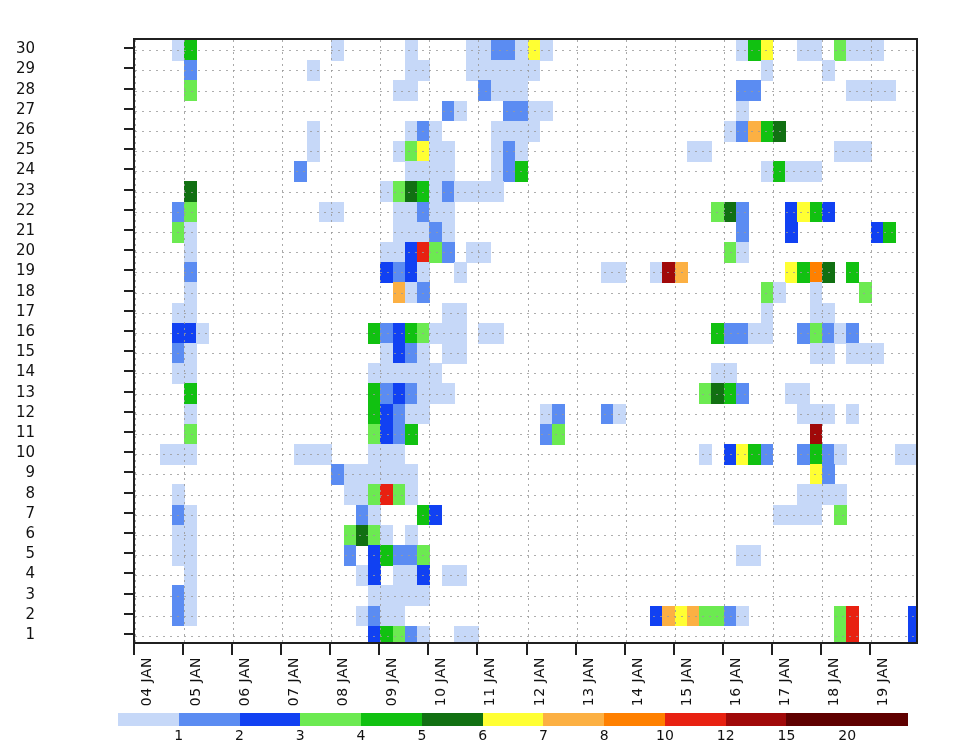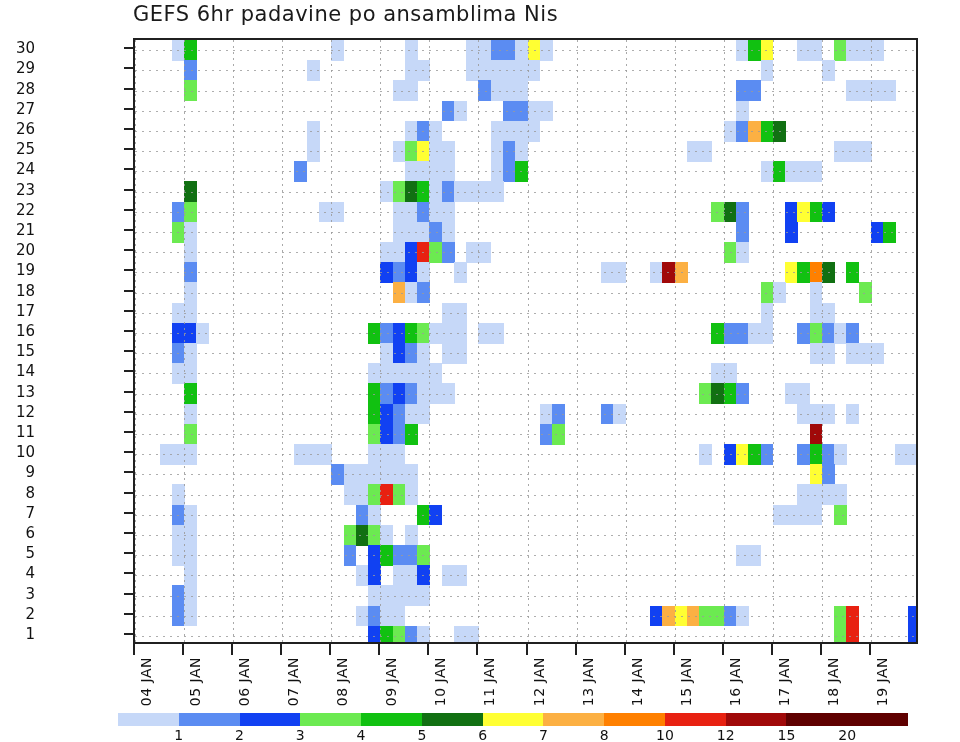--- a/index.html
+++ b/index.html
@@ -102,21 +102,20 @@
     font-size:14px;
     color:#111;
     transform:translateX(-50%);
   }
 </style>
 </head>
 <body>
 
 <div id="root">
 
-  <div class="chart-title">GEFS 6hr padavine po ansamblima Nis</div>
 
   <div id="plot-frame">
     <div id="cells-layer">
         <div class="cell" style="left: 36.7969px; width: 12.8656px; top: 0px; height: 20.8px; background: rgb(198, 216, 248);"></div>
         <div class="cell" style="left: 49.0625px; width: 12.8656px; top: 0px; height: 20.8px; background: rgb(17, 193, 17);"></div>
         <div class="cell" style="left: 196.25px; width: 12.8656px; top: 0px; height: 20.8px; background: rgb(198, 216, 248);"></div>
         <div class="cell" style="left: 269.844px; width: 12.8656px; top: 0px; height: 20.8px; background: rgb(198, 216, 248);"></div>
         <div class="cell" style="left: 331.172px; width: 12.8656px; top: 0px; height: 20.8px; background: rgb(198, 216, 248);"></div>
         <div class="cell" style="left: 343.438px; width: 12.8656px; top: 0px; height: 20.8px; background: rgb(198, 216, 248);"></div>
         <div class="cell" style="left: 355.703px; width: 12.8656px; top: 0px; height: 20.8px; background: rgb(91, 140, 242);"></div>

